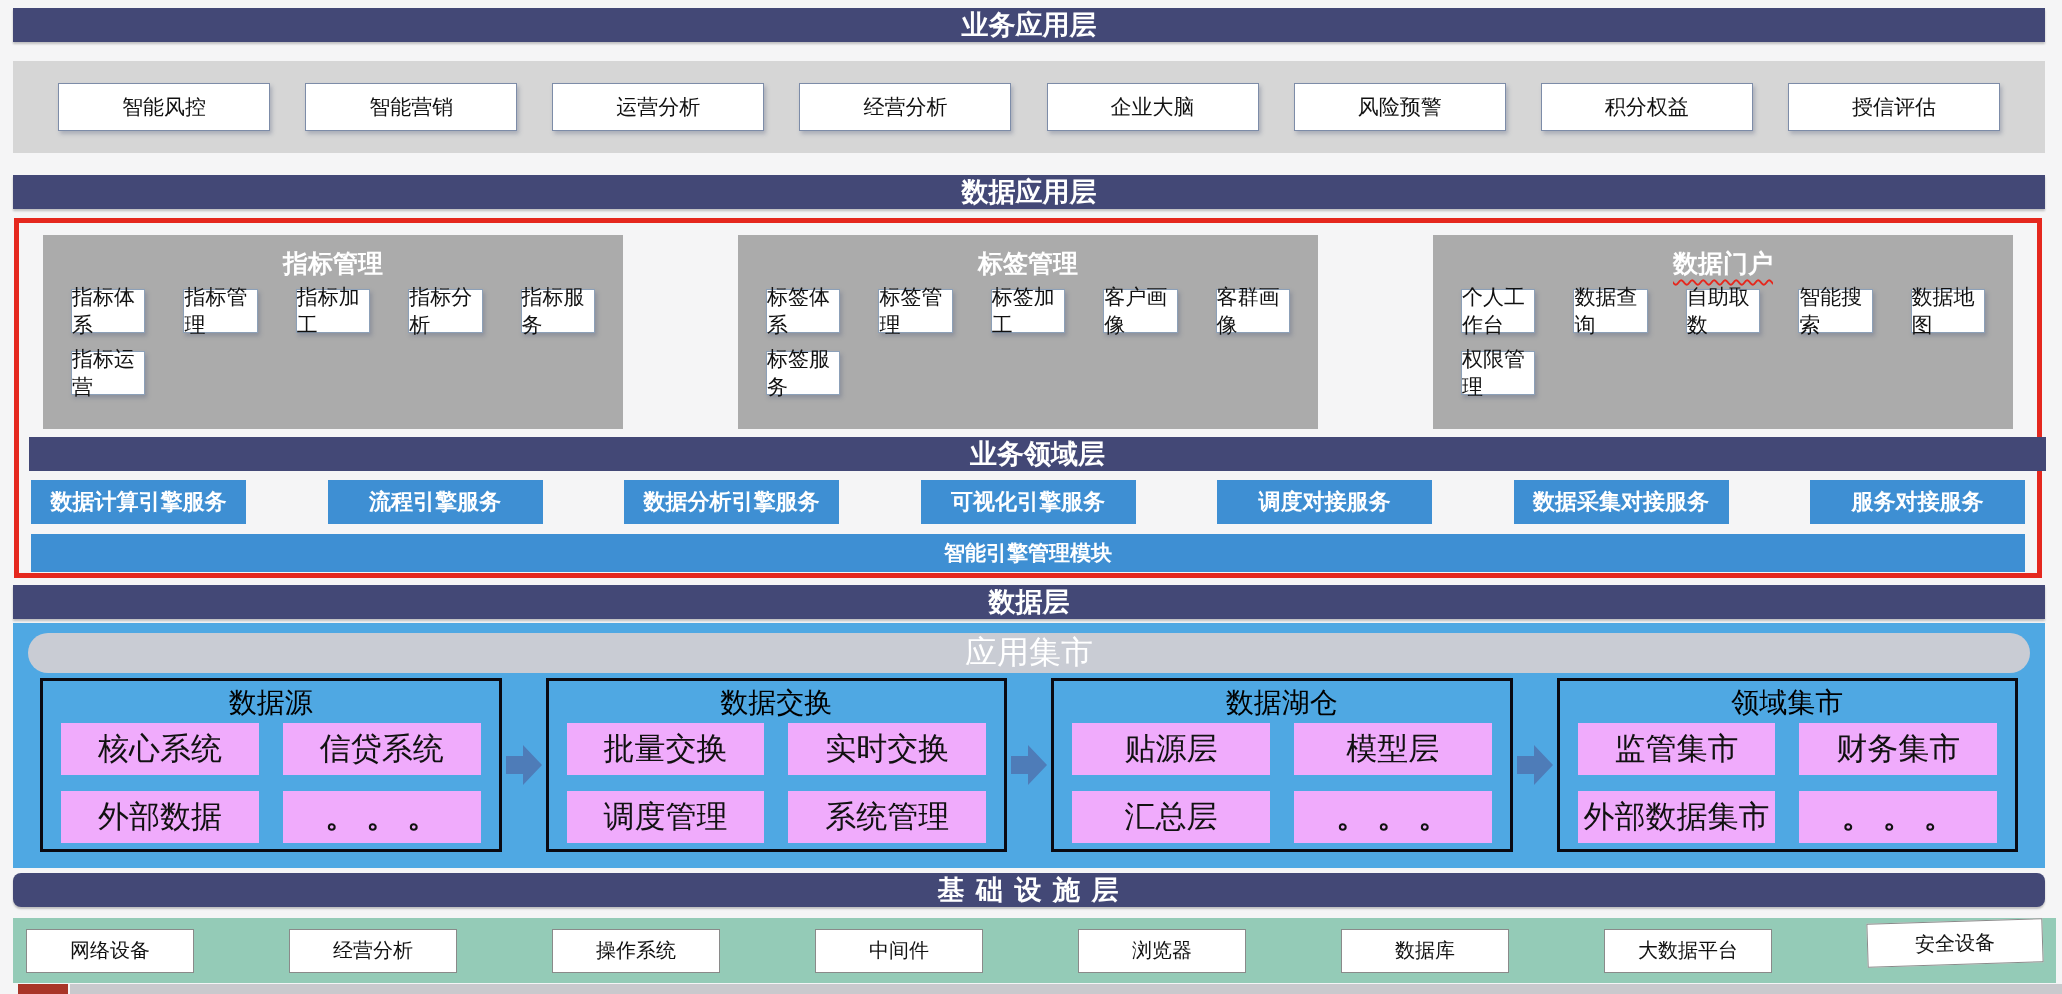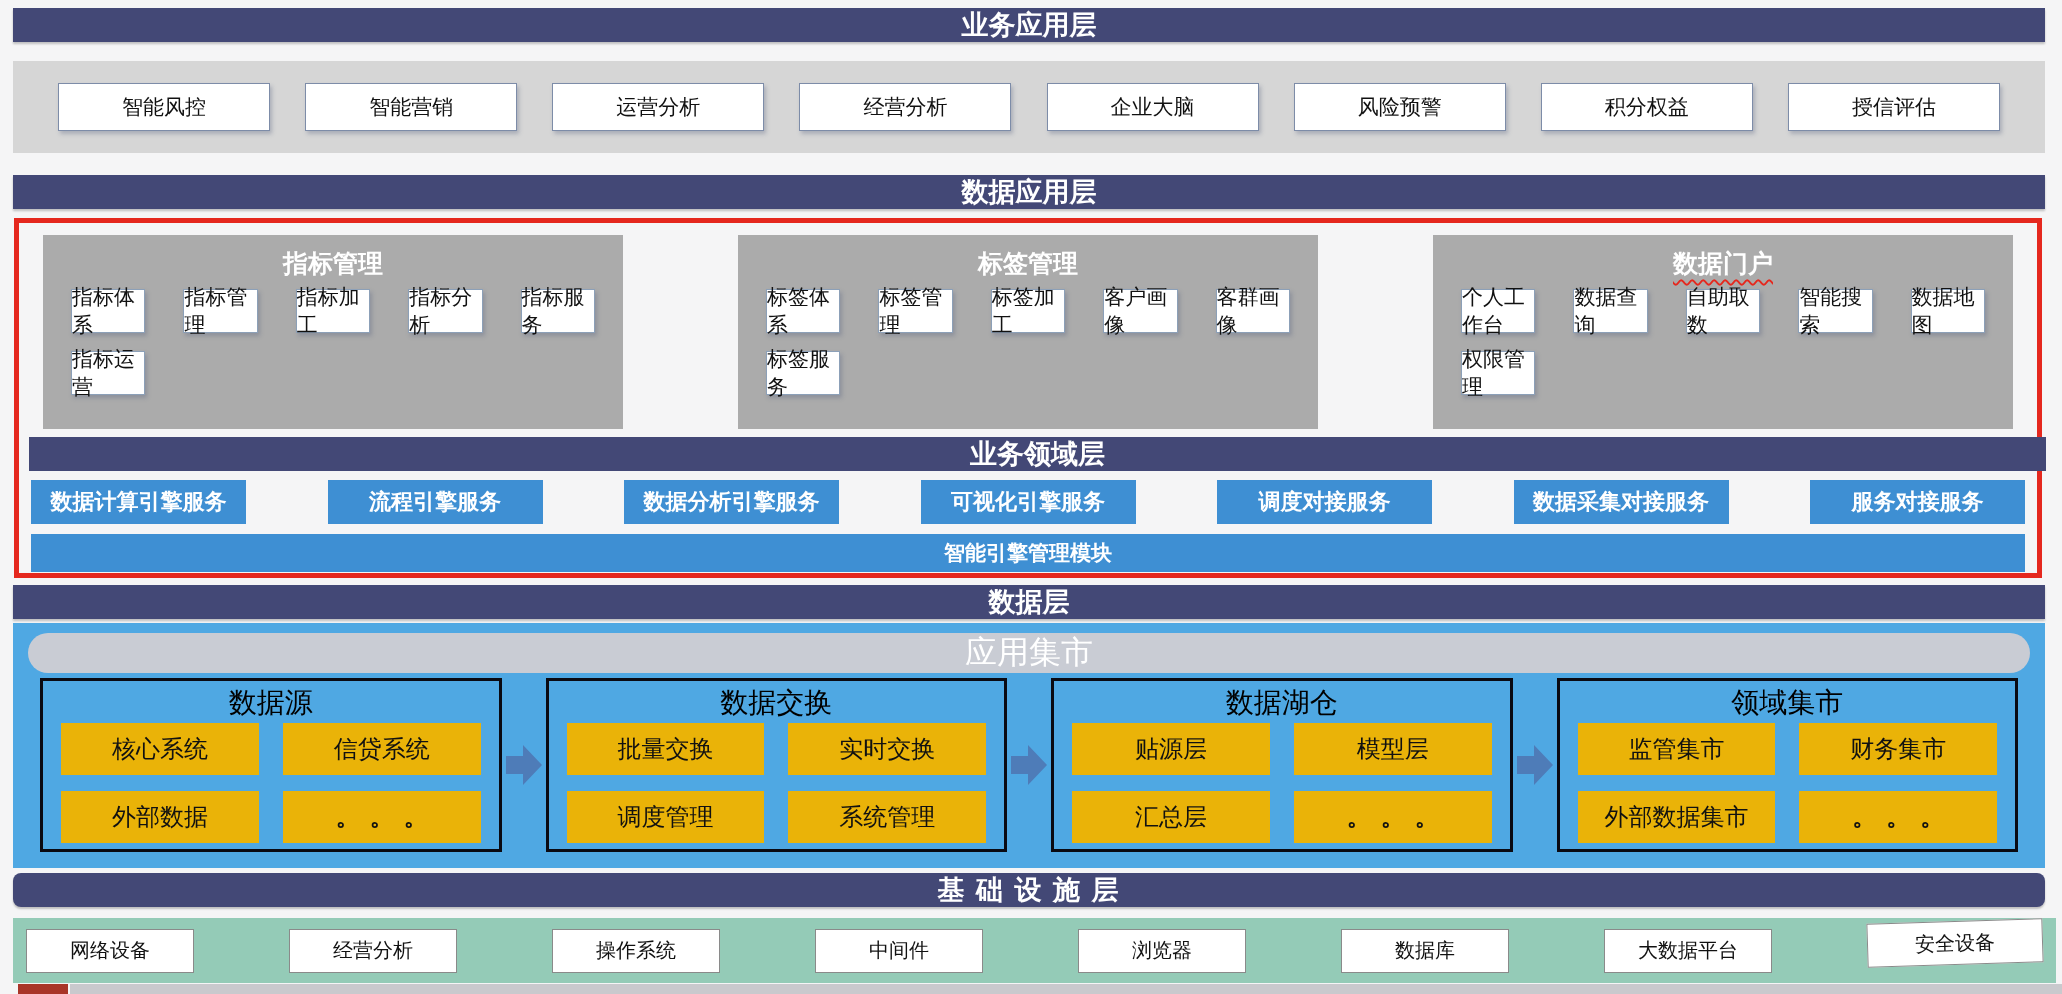--- a/index.html
+++ b/index.html
@@ -108,23 +108,23 @@
     padding: 2px 18px 14px;
     display: flex; flex-direction: column;
   }
   .group-title {
     text-align: center; font-size: 28px; color: #000;
     font-family: "Liberation Serif", "DejaVu Serif", serif;
     height: 40px; line-height: 40px;
   }
   .group-grid { display: grid; grid-template-columns: 1fr 1fr; gap: 16px 24px; flex: 1; }
   .group-box {
-    background: #eab308; min-height: 52px;
-    display: flex; align-items: center; justify-content: center;
-    font-size: 24px;
+    background: #f0abfc; min-height: 52px;
+    display: flex; align-items: center; justify-content: center;
+    font-size: 31px;
   }
   .dots { letter-spacing: 10px; font-weight: bold; padding-left: 10px; }
   .arrow-cell { width: 44px; display: flex; align-items: center; justify-content: center; }
   .arrow-cell svg { fill: var(--arrow_blue, #4E7CB8); }
 
   
   .band-green {
     position: absolute; left: 13px; right: 6px; top: 918px; height: 65px;
     background: var(--green, #94CBB7);
     display: flex; align-items: center; justify-content: space-between;

